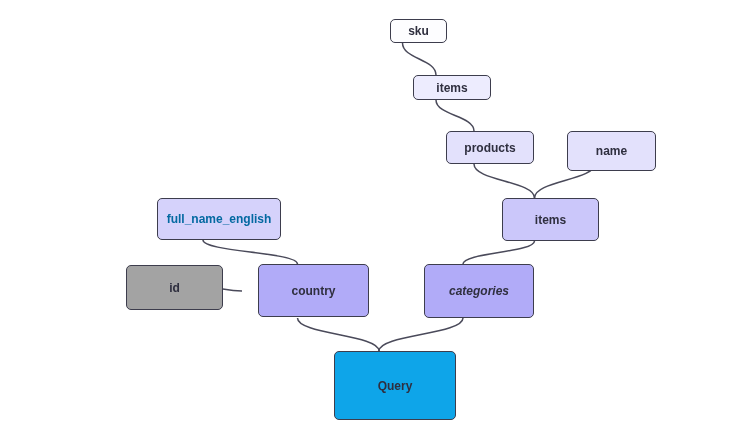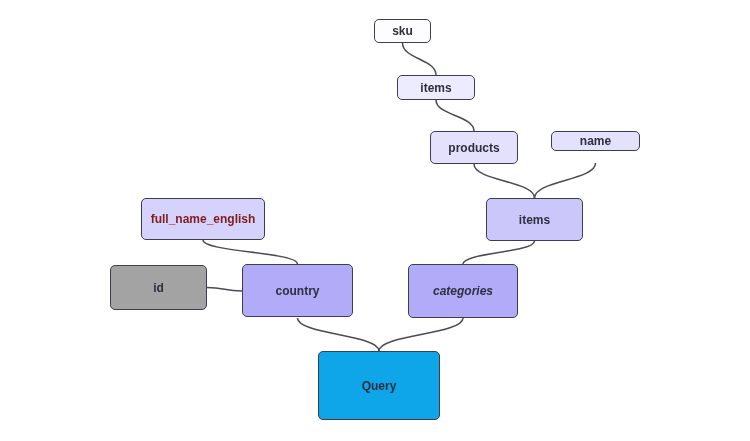--- a/index.html
+++ b/index.html
@@ -25,20 +25,21 @@
   }
   .node {
     position: absolute;
     box-sizing: border-box;
     border: 1px solid #3d3d4d;
     border-radius: 5px;
     display: flex;
     align-items: center;
     justify-content: center;
     text-align: center;
+    margin-left: 16px;
   }
   .node-label {
     font-size: 12px;
     font-weight: bold;
     color: #2f2f3f;
     padding: 2px 6px;
     white-space: nowrap;
   }
 </style>
 </head>
@@ -59,25 +60,25 @@
 
 <div class="node" style="left: 374px; top: 19px; width: 57px; height: 24px; background: rgb(253, 253, 255); border-color: rgb(61, 61, 77);">
       <span class="node-label" style="color: rgb(47, 47, 63);">sku</span>
     </div>
     <div class="node" style="left: 397px; top: 75px; width: 78px; height: 25px; background: rgb(237, 236, 254); border-color: rgb(61, 61, 77);">
       <span class="node-label" style="color: rgb(47, 47, 63);">items</span>
     </div>
     <div class="node" style="left: 430px; top: 131px; width: 88px; height: 33px; background: rgb(227, 225, 252); border-color: rgb(61, 61, 77);">
       <span class="node-label" style="color: rgb(47, 47, 63);">products</span>
     </div>
-    <div class="node" style="left: 551px; top: 131px; width: 89px; height: 20px; background: rgb(227, 225, 252); border-color: rgb(61, 61, 77);">
+    <div class="node" style="left: 551px; top: 131px; width: 89px; height: 40px; background: rgb(227, 225, 252); border-color: rgb(61, 61, 77);">
       <span class="node-label" style="color: rgb(47, 47, 63);">name</span>
     </div>
     <div class="node" style="left: 141px; top: 198px; width: 124px; height: 42px; background: rgb(213, 210, 251); border-color: rgb(61, 61, 77);">
-      <span class="node-label" style="color: #7f1d1d;">full_name_english</span>
+      <span class="node-label" style="color: #0369a1;">full_name_english</span>
     </div>
     <div class="node" style="left: 486px; top: 198px; width: 97px; height: 43px; background: rgb(203, 199, 250); border-color: rgb(61, 61, 77);">
       <span class="node-label" style="color: rgb(47, 47, 63);">items</span>
     </div>
     <div class="node" style="left: 110px; top: 265px; width: 97px; height: 45px; background: #a3a3a3; border-color: rgb(61, 61, 77);">
       <span class="node-label" style="color: rgb(47, 47, 63);">id</span>
     </div>
     <div class="node" style="left: 242px; top: 264px; width: 111px; height: 53px; background: rgb(177, 171, 248); border-color: rgb(61, 61, 77);">
       <span class="node-label" style="color: rgb(47, 47, 63);">country</span>
     </div>

